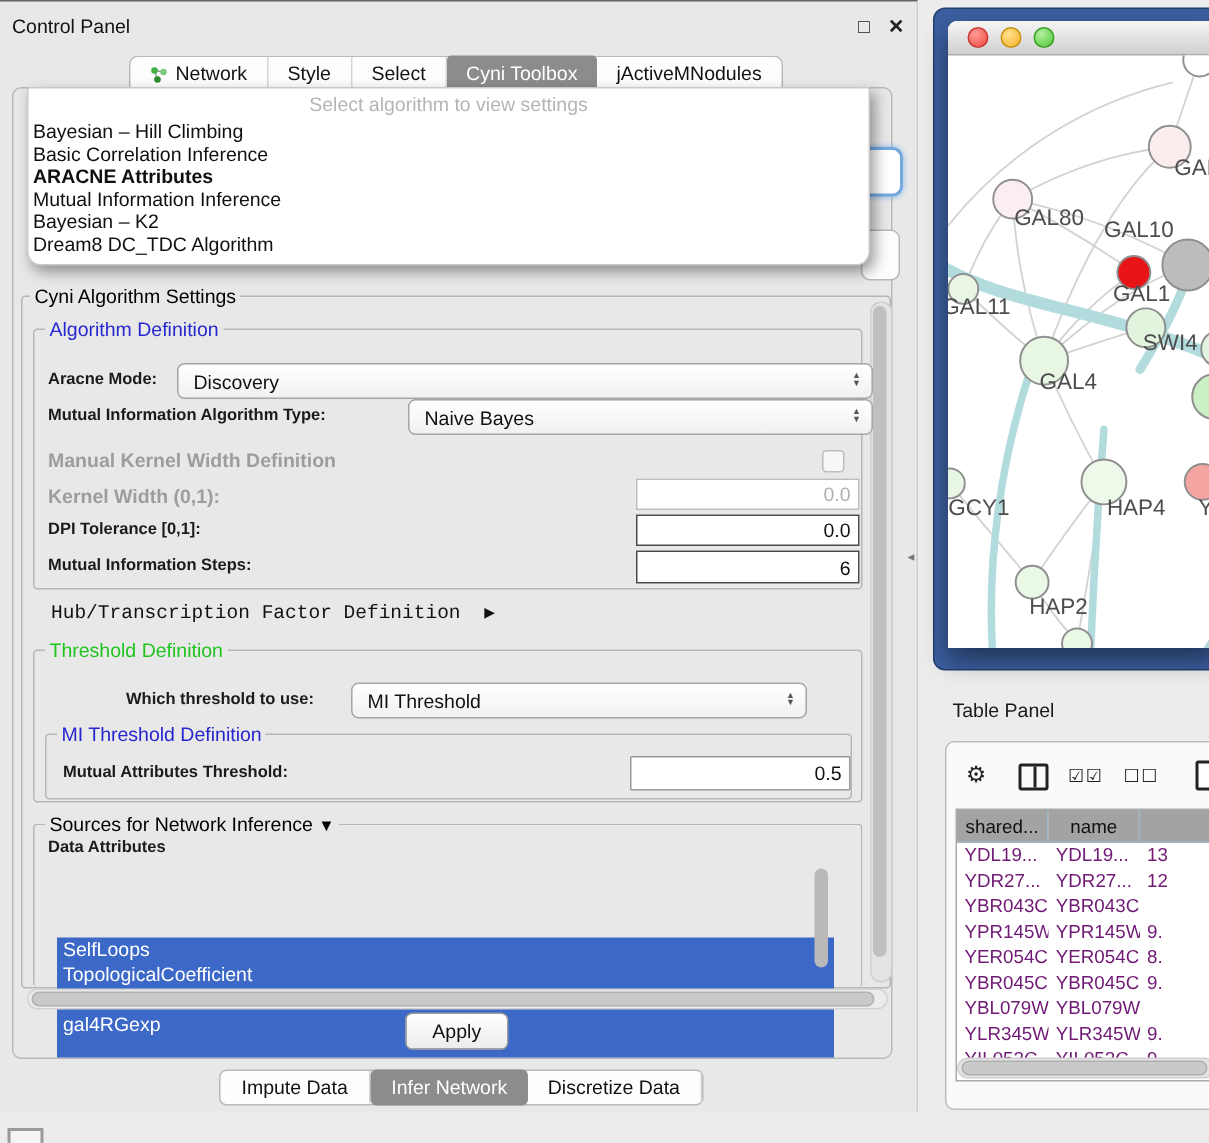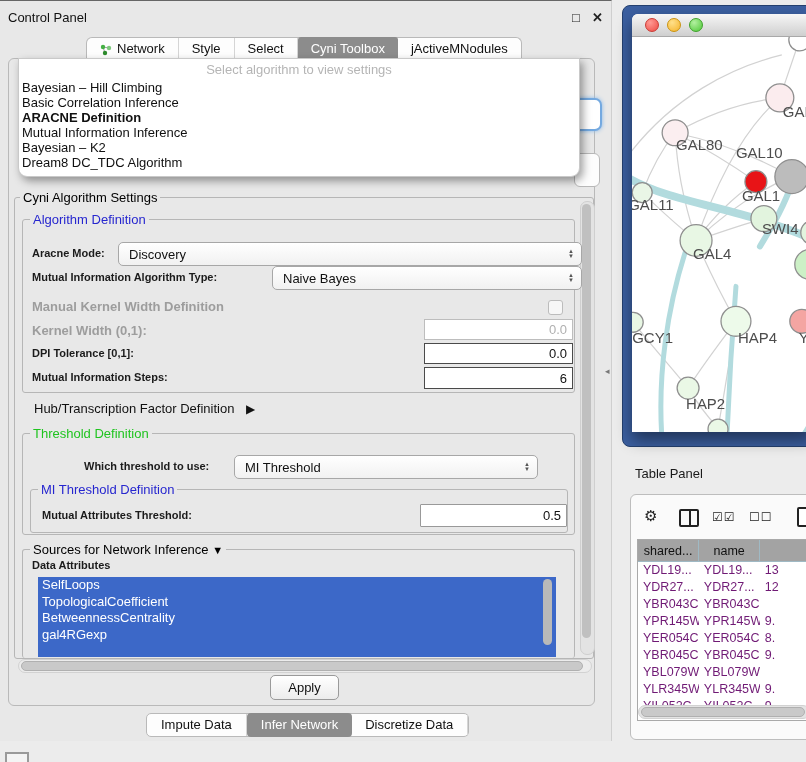--- a/index.html
+++ b/index.html
@@ -51,21 +51,21 @@
   .f-dark{border:1px solid #4a4a4a;color:#111;}
   .f-dis{border:1px solid #bdbdbd;color:#b0b0b0;}
   .f-mid{border:1px solid #999;color:#111;border-radius:1px;}
   .checkbox{width:13px;height:13px;border:1px solid #bcbcbc;border-radius:3px;background:#f7f7f7;}
   
   .vtrack{width:13px;background:#e3e3e3;border:1px solid #cfcfcf;border-radius:7px;}
   .vthumb{position:absolute;left:1px;width:9px;background:#c0c0c0;border-radius:5px;}
   .htrack{height:12px;background:#ececec;border:1px solid #d2d2d2;border-radius:7px;}
   .hthumb{position:absolute;top:1px;height:8px;background:#c9c9c9;border:1px solid #b0b0b0;border-radius:5px;}
   
-  .attr-list{background:#3c68c8;overflow:hidden;}
+  .attr-list{background:#3c68c8;overflow:hidden;margin-top:48px;}
   .attr-item{color:#fff;font-size:13px;line-height:16.5px;padding-left:4px;white-space:nowrap;}
   
   .btn{background:linear-gradient(#ffffff,#ececec);border:1px solid #9a9a9a;border-radius:5px;
        font-size:13px;color:#111;display:flex;align-items:center;justify-content:center;}
   
   .btabs{left:146px;top:712px;height:22px;display:flex;background:#fdfdfd;
          border:1px solid #b9b9b9;border-radius:5px;z-index:6;}
   .btab{padding:3px 14px 0 14px;font-size:13px;color:#111;border-right:1px solid #d5d5d5;white-space:nowrap;}
   .btab.sel{background:#8c8c8c;color:#fff;border:none;margin:-1px -1px -1px 0;padding-top:4px;
             border-radius:4px;}
@@ -139,21 +139,21 @@
   <div class="abs panel-body"></div>
 
   <div class="abs frag-combo"></div>
   <div class="abs frag-box"></div>
 
   <div class="abs popup">
     <div class="dd-ph">Select algorithm to view settings</div>
     <div>
         <div class="dd-item">Bayesian – Hill Climbing</div>
         <div class="dd-item">Basic Correlation Inference</div>
-        <div class="dd-item dd-bold">ARACNE Definition</div>
+        <div class="dd-item dd-bold">ARACNE Attributes</div>
         <div class="dd-item">Mutual Information Inference</div>
         <div class="dd-item">Bayesian – K2</div>
         <div class="dd-item">Dream8 DC_TDC Algorithm</div>
       </div>
   </div>
 
   <div class="abs group" style="left:14px;top:196px;width:578px;height:460px;"></div>
   <div class="abs legend" style="left:20px;top:189px;">Cyni Algorithm Settings</div>
   <div class="abs vtrack" style="left:580px;top:200px;height:452px;">
     <div class="vthumb" style="top:2px;height:434px;"></div>
@@ -185,21 +185,21 @@
 
   <div class="abs lbl-dis" style="left:32px;top:322px;">Kernel Width (0,1):</div>
   <div class="abs field f-dis" style="left:424px;top:318px;width:142px;height:19px;">0.0</div>
 
   <div class="abs lbl" style="left:32px;top:346px;">DPI Tolerance [0,1]:</div>
   <div class="abs field f-dark" style="left:424px;top:342px;width:142px;height:19px;">0.0</div>
 
   <div class="abs lbl" style="left:32px;top:370px;">Mutual Information Steps:</div>
   <div class="abs field f-dark" style="left:424px;top:366px;width:142px;height:20px;">6</div>
 
-  <div class="abs plain" style="left:34px;top:400px;">
+  <div class="abs plain" style="left:34px;top:400px;font-family:Liberation Mono, monospace;">
     <span>Hub/Transcription Factor Definition</span>
     <span style="margin-left:8px;font-size:12px;">▶</span>
   </div>
 
   <div class="abs group" style="left:22px;top:432px;width:551px;height:100px;"></div>
   <div class="abs legend green" style="left:30px;top:425px;">Threshold Definition</div>
 
   <div class="abs lbl" style="left:84px;top:459px;">Which threshold to use:</div>
   <div class="abs combo" style="left:234px;top:454px;width:292px;height:22px;">
     <span class="val">MI Threshold</span>

